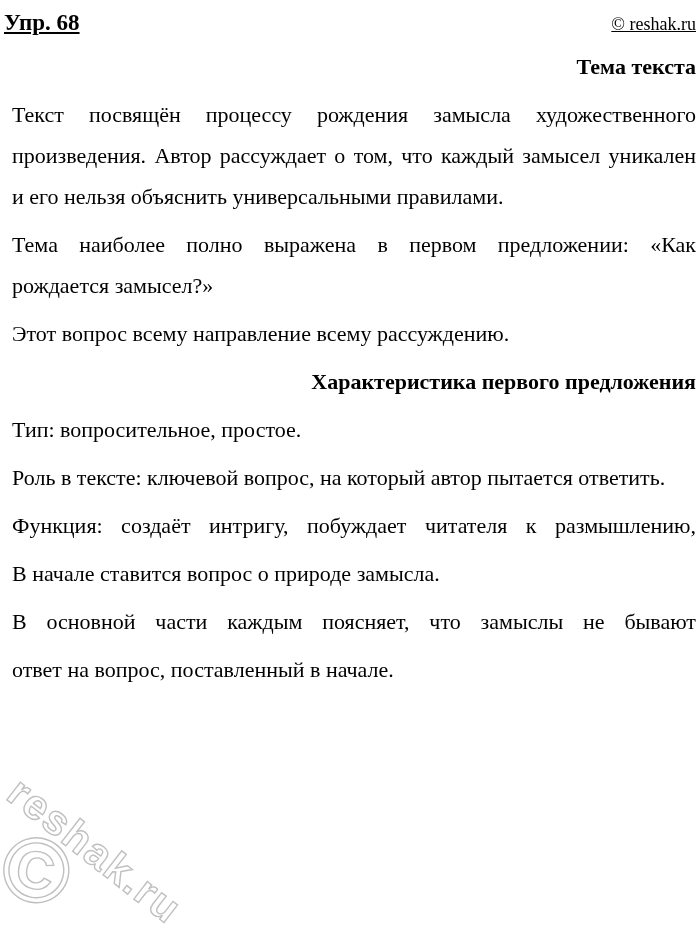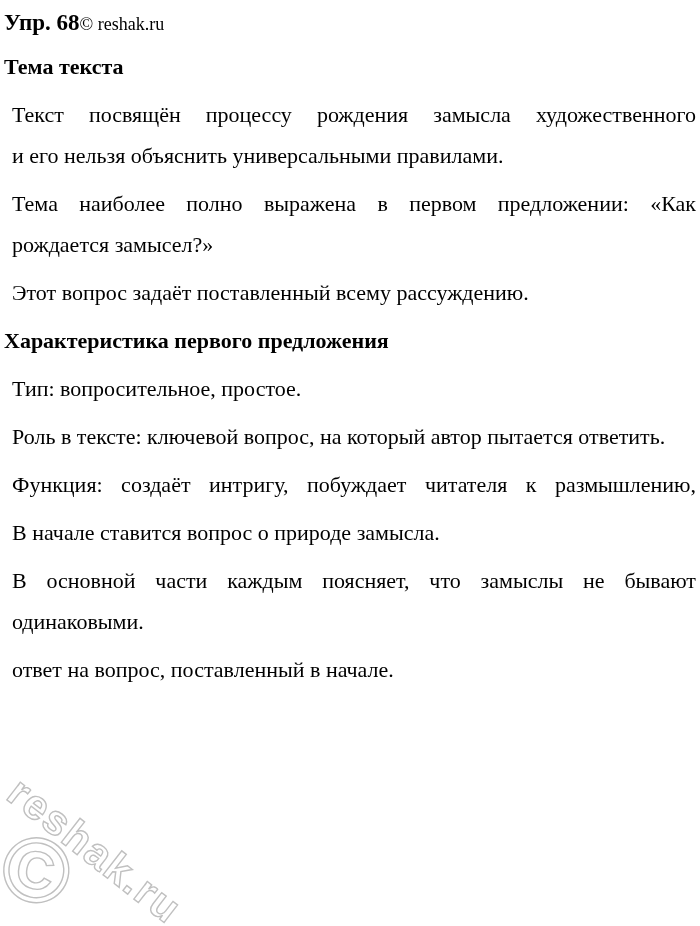--- a/index.html
+++ b/index.html
@@ -17,34 +17,36 @@
     box-sizing: border-box;
     padding: 3px 4px 0 4px;
     font-family: "Liberation Serif", "DejaVu Serif", serif;
     font-size: 22px;
     color: #000000;
     background: #ffffff;
   }
   .content { position: relative; z-index: 1; }
   .header-row {
     display: flex;
-    justify-content: flex-start;
+    justify-content: space-between;
     align-items: baseline;
     height: 40px;
     line-height: 40px;
+    text-decoration: underline;
   }
   .exercise { font-weight: bold; font-size: 23px; }
   .copyright { font-size: 18px; }
   .block-h {
     font-weight: bold;
     height: 41px;
     line-height: 41px;
     margin: 3px 0 7px 0;
     white-space: nowrap;
     overflow: hidden;
+    text-align: right;
   }
   .para { margin: 0 0 7px 8px; }
   .line {
     height: 41px;
     line-height: 41px;
     white-space: nowrap;
     overflow: hidden;
   }
   .s {
     white-space: normal;
@@ -92,30 +94,31 @@
 
     <div class="header-row">
       <span class="exercise">Упр. 68</span>
       <span class="copyright">© reshak.ru</span>
     </div>
 
     <div class="block-h">Тема текста</div>
 
     <div class="para">
       <div class="line s">Текст посвящён процессу рождения замысла художественного</div>
+      <div class="line s">произведения. Автор рассуждает о том, что каждый замысел уникален</div>
       <div class="line">и его нельзя объяснить универсальными правилами.</div>
     </div>
 
     <div class="para">
       <div class="line s">Тема наиболее полно выражена в первом предложении: «Как</div>
       <div class="line">рождается замысел?»</div>
     </div>
 
     <div class="para">
-      <div class="line">Этот вопрос задаёт поставленный всему рассуждению.</div>
+      <div class="line">Этот вопрос всему направление всему рассуждению.</div>
     </div>
 
     <div class="block-h">Характеристика первого предложения</div>
 
     <div class="para">
       <div class="line">Тип: вопросительное, простое.</div>
     </div>
 
     <div class="para">
       <div class="line">Роль в тексте: ключевой вопрос, на который автор пытается ответить.</div>
@@ -125,21 +128,20 @@
       <div class="line s">Функция: создаёт интригу, побуждает читателя к размышлению,</div>
     </div>
 
 
     <div class="para">
       <div class="line">В начале ставится вопрос о природе замысла.</div>
     </div>
 
     <div class="para">
       <div class="line s">В основной части каждым поясняет, что замыслы не бывают</div>
-      <div class="line">одинаковыми.</div>
     </div>
 
 
     <div class="para">
       <div class="line">ответ на вопрос, поставленный в начале.</div>
     </div>
 
   </div>
 </div>
 

